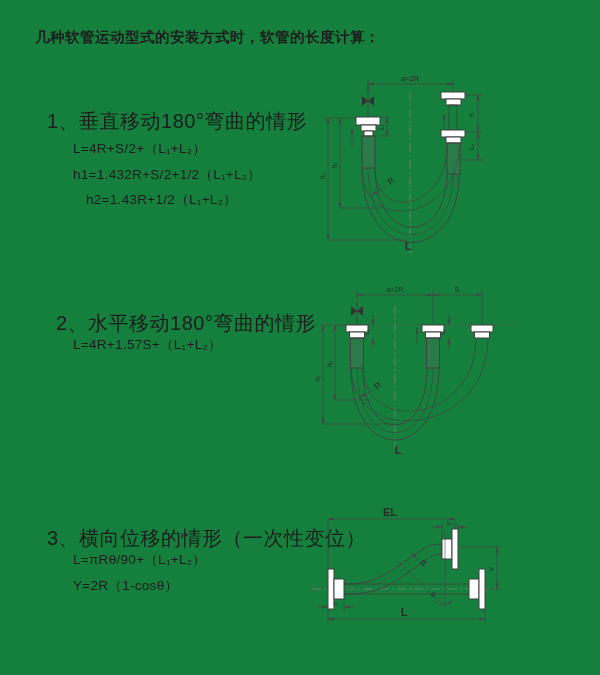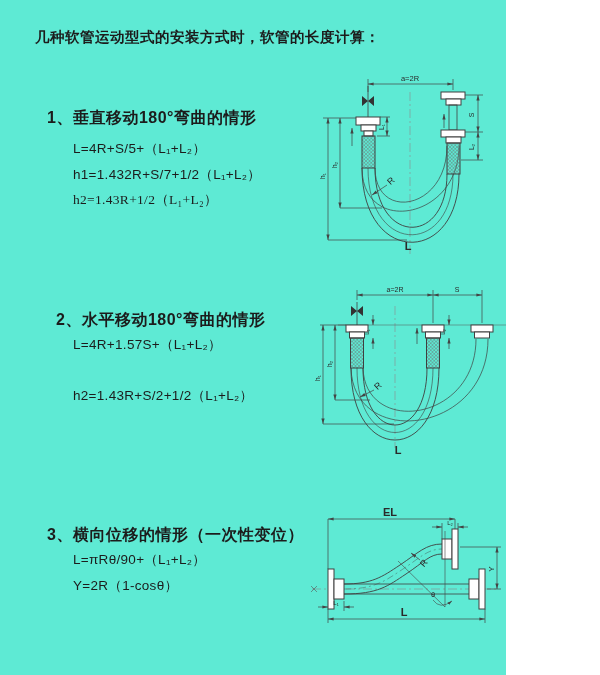--- a/index.html
+++ b/index.html
@@ -1,42 +1,41 @@
 <!DOCTYPE html>
 <html><head>
 <meta charset="utf-8">
 <style>
   html,body{margin:0;padding:0;background:#ffffff;}
   #canvas{
-    position:relative;width:506px;height:675px;background:#5eead4;
+    position:relative;width:600px;height:675px;background:#15803d;
     font-family:"Liberation Sans","DejaVu Sans",sans-serif;color:#1c1c1c;
     overflow:hidden;
   }
   .abs{position:absolute;white-space:nowrap;}
   .title{font-size:14.5px;font-weight:bold;letter-spacing:.5px;}
-  .heading{font-size:16px;font-weight:bold;letter-spacing:.5px;}
+  .heading{font-size:20px;font-weight:normal;letter-spacing:.5px;}
   .formula{font-size:13.5px;font-weight:500;letter-spacing:.3px;}
   svg{position:absolute;overflow:visible;}
   svg text{font-family:"Liberation Sans","DejaVu Sans",sans-serif;fill:#2a2a2a;}
 </style>
 </head>
 <body>
 
 <div id="canvas">
 
   <div class="abs title" style="left:35px;top:28px;">几种软管运动型式的安装方式时，软管的长度计算：</div>
 
   <div class="abs heading" style="left:47px;top:108px;">1、垂直移动180°弯曲的情形</div>
-  <div class="abs formula" style="left:73px;top:140px;">L=4R+S/5+（L₁+L₂）</div>
-  <div class="abs formula" style="left:73px;top:166px;">h1=1.432R+S/7+1/2（L₁+L₂）</div>
-  <div class="abs formula" style="left:73px;top:191px;font-family:Liberation Serif, serif;">h2=1.43R+1/2（L₁+L₂）</div>
+  <div class="abs formula" style="left:73px;top:140px;">L=4R+S/2+（L₁+L₂）</div>
+  <div class="abs formula" style="left:73px;top:166px;">h1=1.432R+S/2+1/2（L₁+L₂）</div>
+  <div class="abs formula" style="left:86px;top:191px;">h2=1.43R+1/2（L₁+L₂）</div>
 
   <div class="abs heading" style="left:56px;top:310px;">2、水平移动180°弯曲的情形</div>
   <div class="abs formula" style="left:73px;top:336px;text-align:right;">L=4R+1.57S+（L₁+L₂）</div>
-  <div class="abs formula" style="left:73px;top:387px;">h2=1.43R+S/2+1/2（L₁+L₂）</div>
 
   <div class="abs heading" style="left:47px;top:525px;">3、横向位移的情形（一次性变位）</div>
   <div class="abs formula" style="left:73px;top:551px;">L=πRθ/90+（L₁+L₂）</div>
   <div class="abs formula" style="left:73px;top:577px;">Y=2R（1-cosθ）</div>
 
   <svg style="left:310px;top:70px;" width="284" height="196" viewBox="0 0 284 196">
     <defs>
       <pattern id="hA" patternUnits="userSpaceOnUse" width="3.5" height="3.5">
         <path d="M0,0 L3.5,3.5 M3.5,0 L0,3.5" stroke="#6a6a6a" stroke-width="0.45"></path>
       </pattern>

